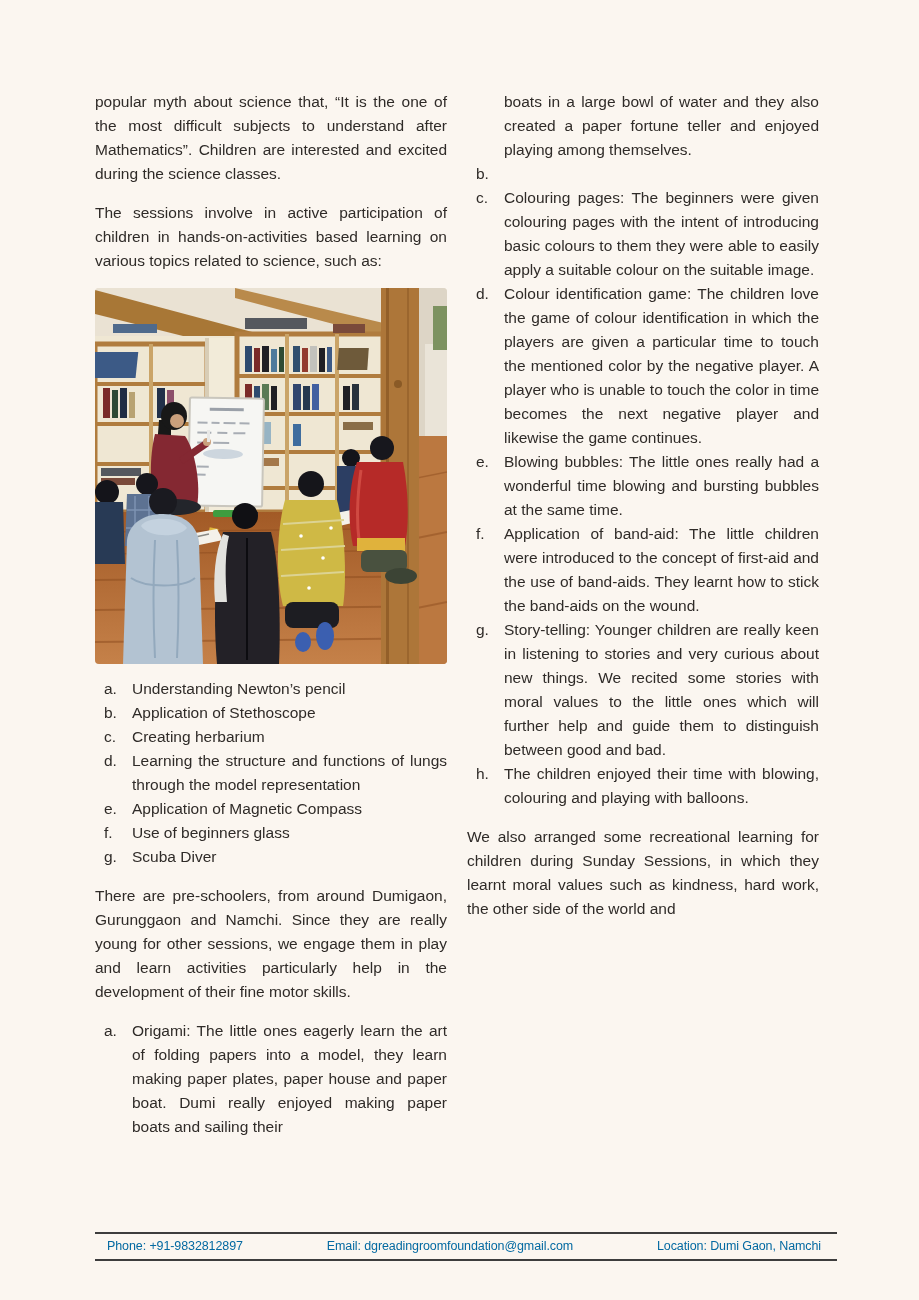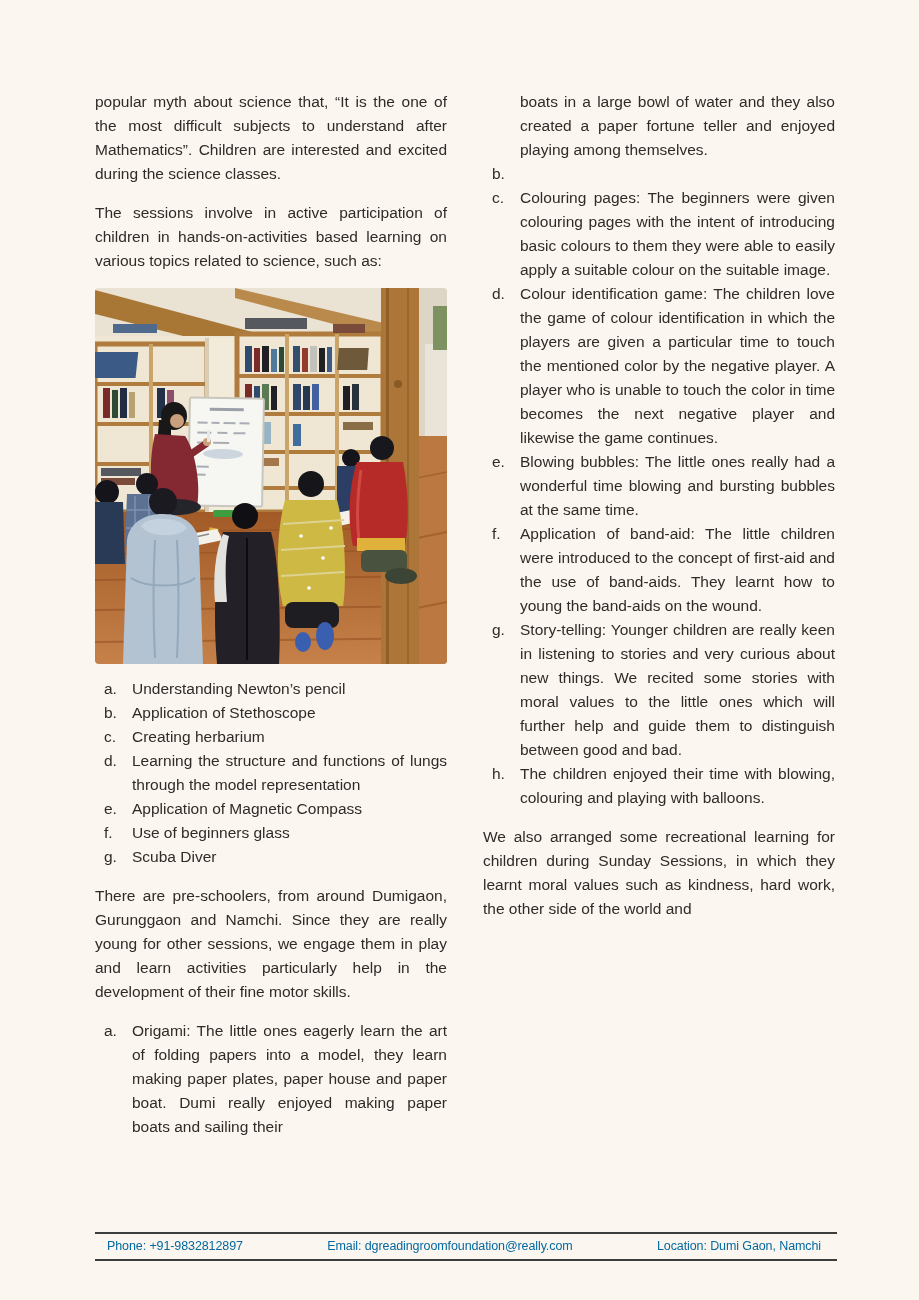--- a/index.html
+++ b/index.html
@@ -6,21 +6,21 @@
   body{
     width:919px;height:1300px;
     background:#fbf6f0;
     font-family:"Liberation Sans", sans-serif;
     color:#2f2b28;
     position:relative;
     overflow:hidden;
   }
   .columns{
     position:absolute;top:90px;left:95px;
-    display:flex;gap:36px;
+    display:flex;gap:20px;
   }
   .col{
     width:352px;
     font-size:15.5px;line-height:24px;
     text-align:justify;
   }
   .para{margin:0 0 15px 0;}
   .list{margin:0 0 15px 0;}
   .li{display:flex;}
   .li .marker{
@@ -317,33 +317,33 @@
       <div class="li">
           <span class="marker">d.</span>
           <span class="li-text">Colour identification game: The children love the game of colour identification in which the players are given a particular time to touch the mentioned color by the negative player. A player who is unable to touch the color in time becomes the next negative player and likewise the game continues.</span>
         </div>
       <div class="li">
           <span class="marker">e.</span>
           <span class="li-text">Blowing bubbles: The little ones really had a wonderful time blowing and bursting bubbles at the same time.</span>
         </div>
       <div class="li">
           <span class="marker">f.</span>
-          <span class="li-text">Application of band-aid: The little children were introduced to the concept of first-aid and the use of band-aids. They learnt how to young the band-aids on the wound.</span>
+          <span class="li-text">Application of band-aid: The little children were introduced to the concept of first-aid and the use of band-aids. They learnt how to stick the band-aids on the wound.</span>
         </div>
       <div class="li">
           <span class="marker">g.</span>
           <span class="li-text">Story-telling: Younger children are really keen in listening to stories and very curious about new things. We recited some stories with moral values to the little ones which will further help and guide them to distinguish between good and bad.</span>
         </div>
       <div class="li">
           <span class="marker">h.</span>
           <span class="li-text">The children enjoyed their time with blowing, colouring and playing with balloons.</span>
         </div>
     </div>
     <p class="para" style="margin-top:15px;">We also arranged some recreational learning for children during Sunday Sessions, in which they learnt moral values such as kindness, hard work, the other side of the world and</p>
   </div>
 
 </div>
 
 <div class="footer">
   <span>Phone:  +91-9832812897</span>
-  <span>Email: dgreadingroomfoundation@really.com</span>
+  <span>Email: dgreadingroomfoundation@gmail.com</span>
   <span>Location: Dumi Gaon, Namchi</span>
 </div>
 
 </body></html>

